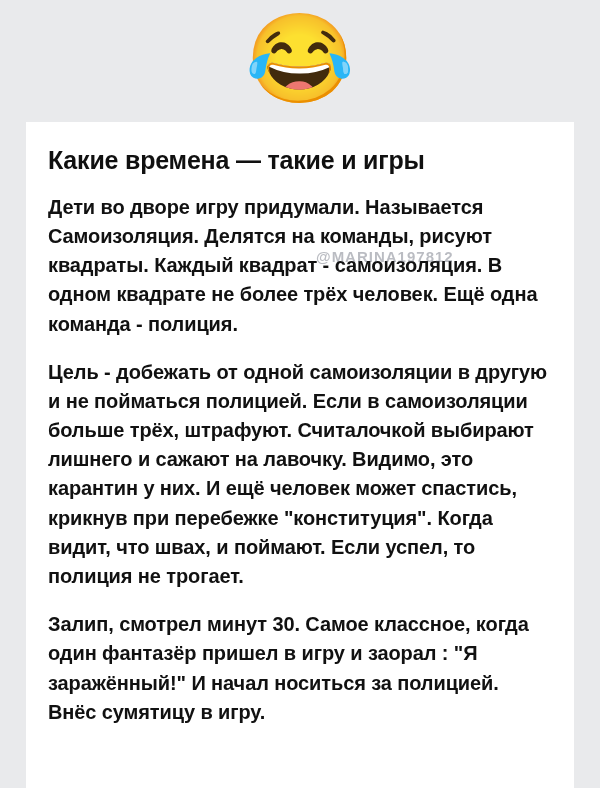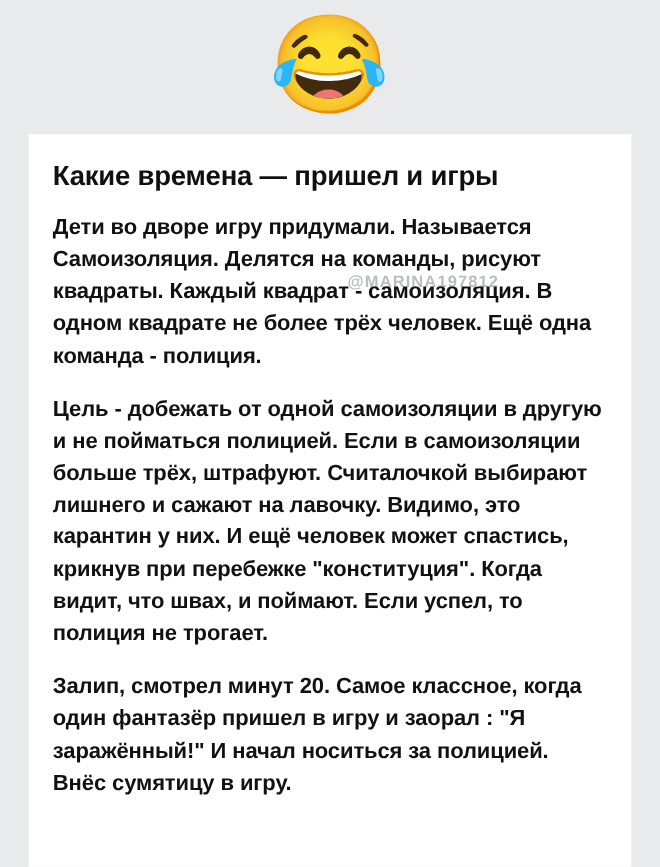--- a/index.html
+++ b/index.html
@@ -90,21 +90,21 @@
 </head>
 <body>
 
 <div class="page">
 
   <div class="emoji-area">
     <span class="emoji">😂</span>
   </div>
 
   <div class="card">
-    <h1 class="title">Какие времена — пришел и игры</h1>
+    <h1 class="title">Какие времена — такие и игры</h1>
     <p class="para">Дети во дворе игру придумали. Называется Самоизоляция. Делятся на команды, рисуют квадраты. Каждый квадрат - самоизоляция. В одном квадрате не более трёх человек. Ещё одна команда - полиция.</p>
     <p class="para">Цель - добежать от одной самоизоляции в другую и не пойматься полицией. Если в самоизоляции больше трёх, штрафуют. Считалочкой выбирают лишнего и сажают на лавочку. Видимо, это карантин у них. И ещё человек может спастись, крикнув при перебежке "конституция". Когда видит, что швах, и поймают. Если успел, то полиция не трогает.</p>
-    <p class="para">Залип, смотрел минут 20. Самое классное, когда один фантазёр пришел в игру и заорал : "Я заражённый!" И начал носиться за полицией. Внёс сумятицу в игру.</p>
+    <p class="para">Залип, смотрел минут 30. Самое классное, когда один фантазёр пришел в игру и заорал : "Я заражённый!" И начал носиться за полицией. Внёс сумятицу в игру.</p>
   </div>
 
   <div class="watermark">@MARINA197812</div>
 
 </div>
 
 </body></html>

